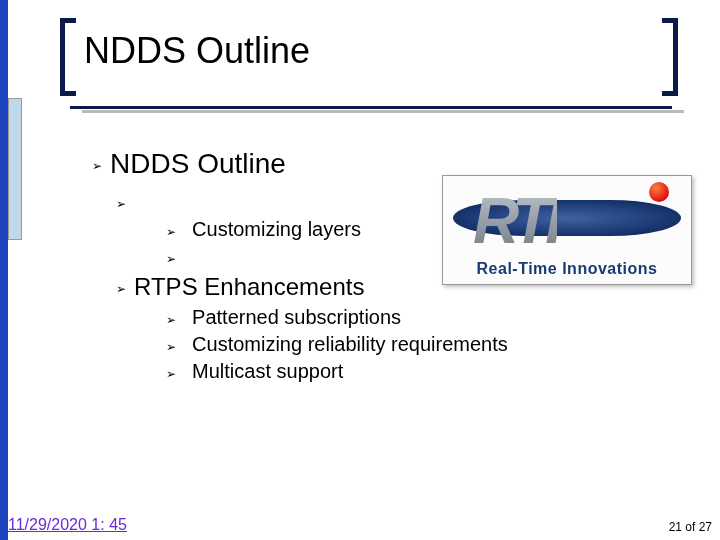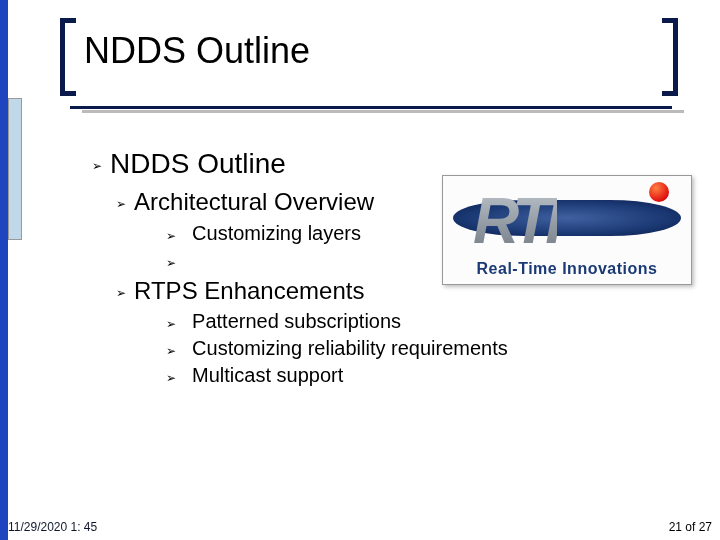--- a/index.html
+++ b/index.html
@@ -186,22 +186,23 @@
   font-weight: bold;
   color: #1b3a75;
   letter-spacing: .5px;
 }
 
 
 .footer-left {
   position: absolute;
   left: 8px;
   bottom: 6px;
-  font-size: 12px;
-  color: #0f172a;
+  font-size: 16px;
+  color: #6d28d9;
+  text-decoration: underline;
 }
 .footer-right {
   position: absolute;
   right: 8px;
   bottom: 6px;
   font-size: 12px;
   color: #000;
 }
 </style>
 </head>
@@ -223,21 +224,20 @@
 <div class="title-underline"></div>
 
 <div class="content">
   <div class="lvl1">
     <span class="bullet">➢</span>
     <span>NDDS Outline</span>
   </div>
 
   <div class="lvl2">
     <span class="bullet">➢</span>
-    <span>Architectural Overview</span>
   </div>
   <div class="lvl3">
     <span class="bullet">➢</span>
     <span>Customizing layers</span>
   </div>
   <div class="lvl3">
     <span class="bullet">➢</span>
   </div>
 
   <div class="lvl2" style="margin-top:6px;">

